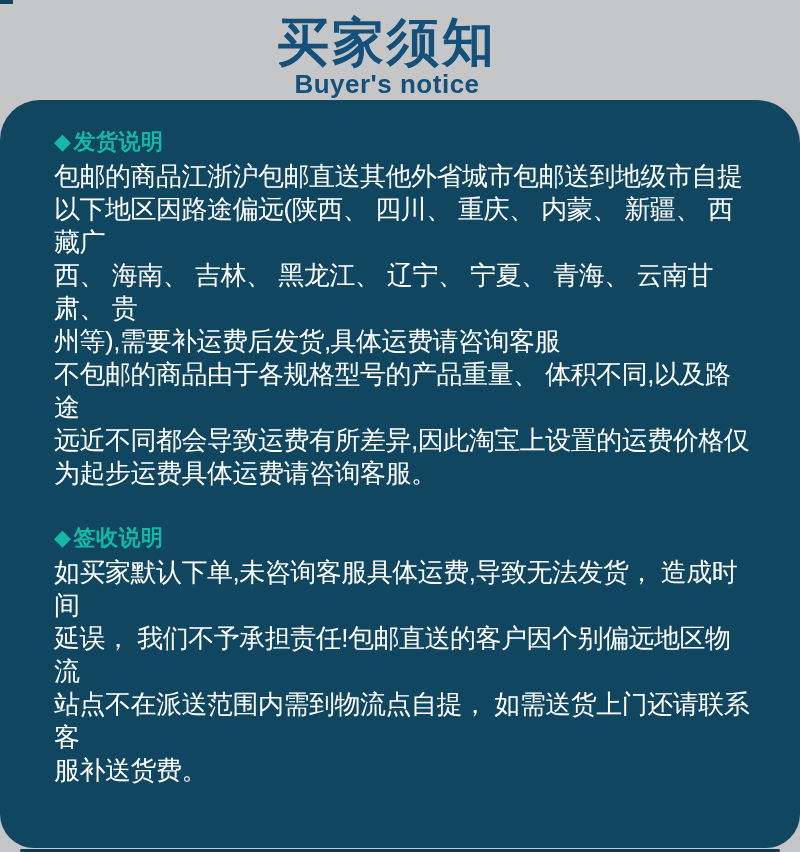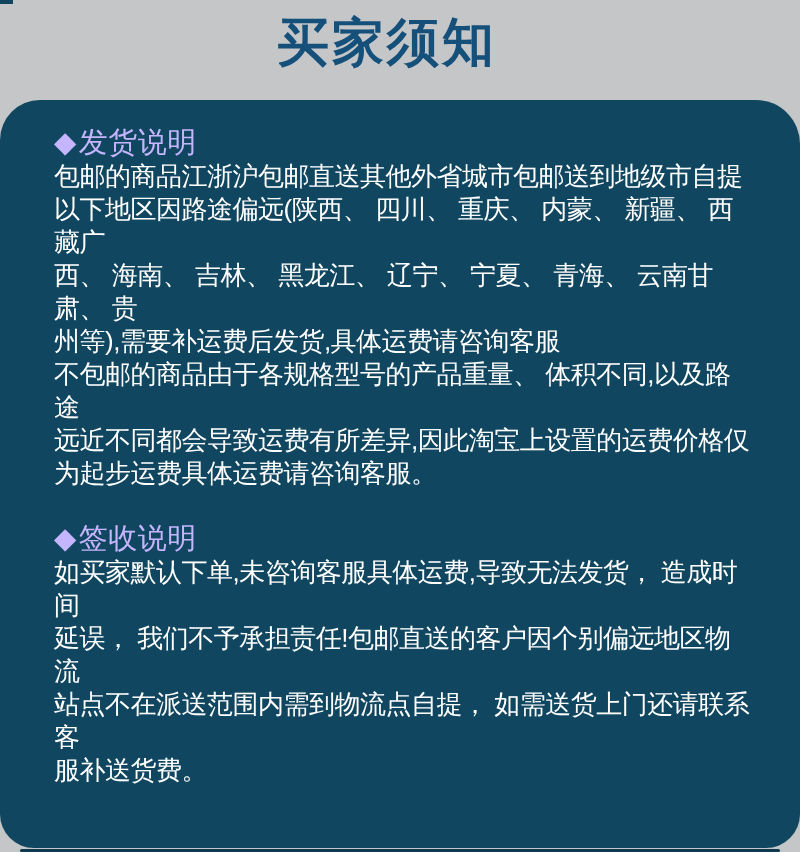--- a/index.html
+++ b/index.html
@@ -42,24 +42,24 @@
   .notice-panel {
     position: absolute;
     top: 100px; left: 0;
     width: 800px; height: 748px;
     background: #10465f;
     border-radius: 40px 44px 34px 34px;
     padding: 24px 46px 0 54px;
     overflow: hidden;
   }
   .section-title {
-    font-size: 29px;
+    font-size: 22px;
     line-height: 36px;
-    font-weight: normal;
-    color: #c4b5fd;
+    font-weight: bold;
+    color: #14b8a6;
     letter-spacing: 0.5px;
   }
   .section-title .diamond { margin-right: 2px; }
   .section-body {
     font-size: 26px;
     line-height: 33px;
     font-weight: normal;
     color: #ffffff;
     letter-spacing: -0.5px;
     white-space: pre-line;
@@ -73,20 +73,21 @@
     border-radius: 2px;
   }
 </style>
 </head>
 <body>
 
 <div class="top-edge-mark"></div>
 
 <div class="header-area">
   <div class="page-title">买家须知</div>
+  <div class="page-subtitle">Buyer's notice</div>
 </div>
 
 <div class="notice-panel">
 
   <div class="section">
     <div class="section-title"><span class="diamond">◆</span><span>发货说明</span></div>
     <p class="section-body">包邮的商品江浙沪包邮直送其他外省城市包邮送到地级市自提
 以下地区因路途偏远(陕西、 四川、 重庆、 内蒙、 新疆、 西藏广
 西、 海南、 吉林、 黑龙江、 辽宁、 宁夏、 青海、 云南甘肃、 贵
 州等),需要补运费后发货,具体运费请咨询客服

